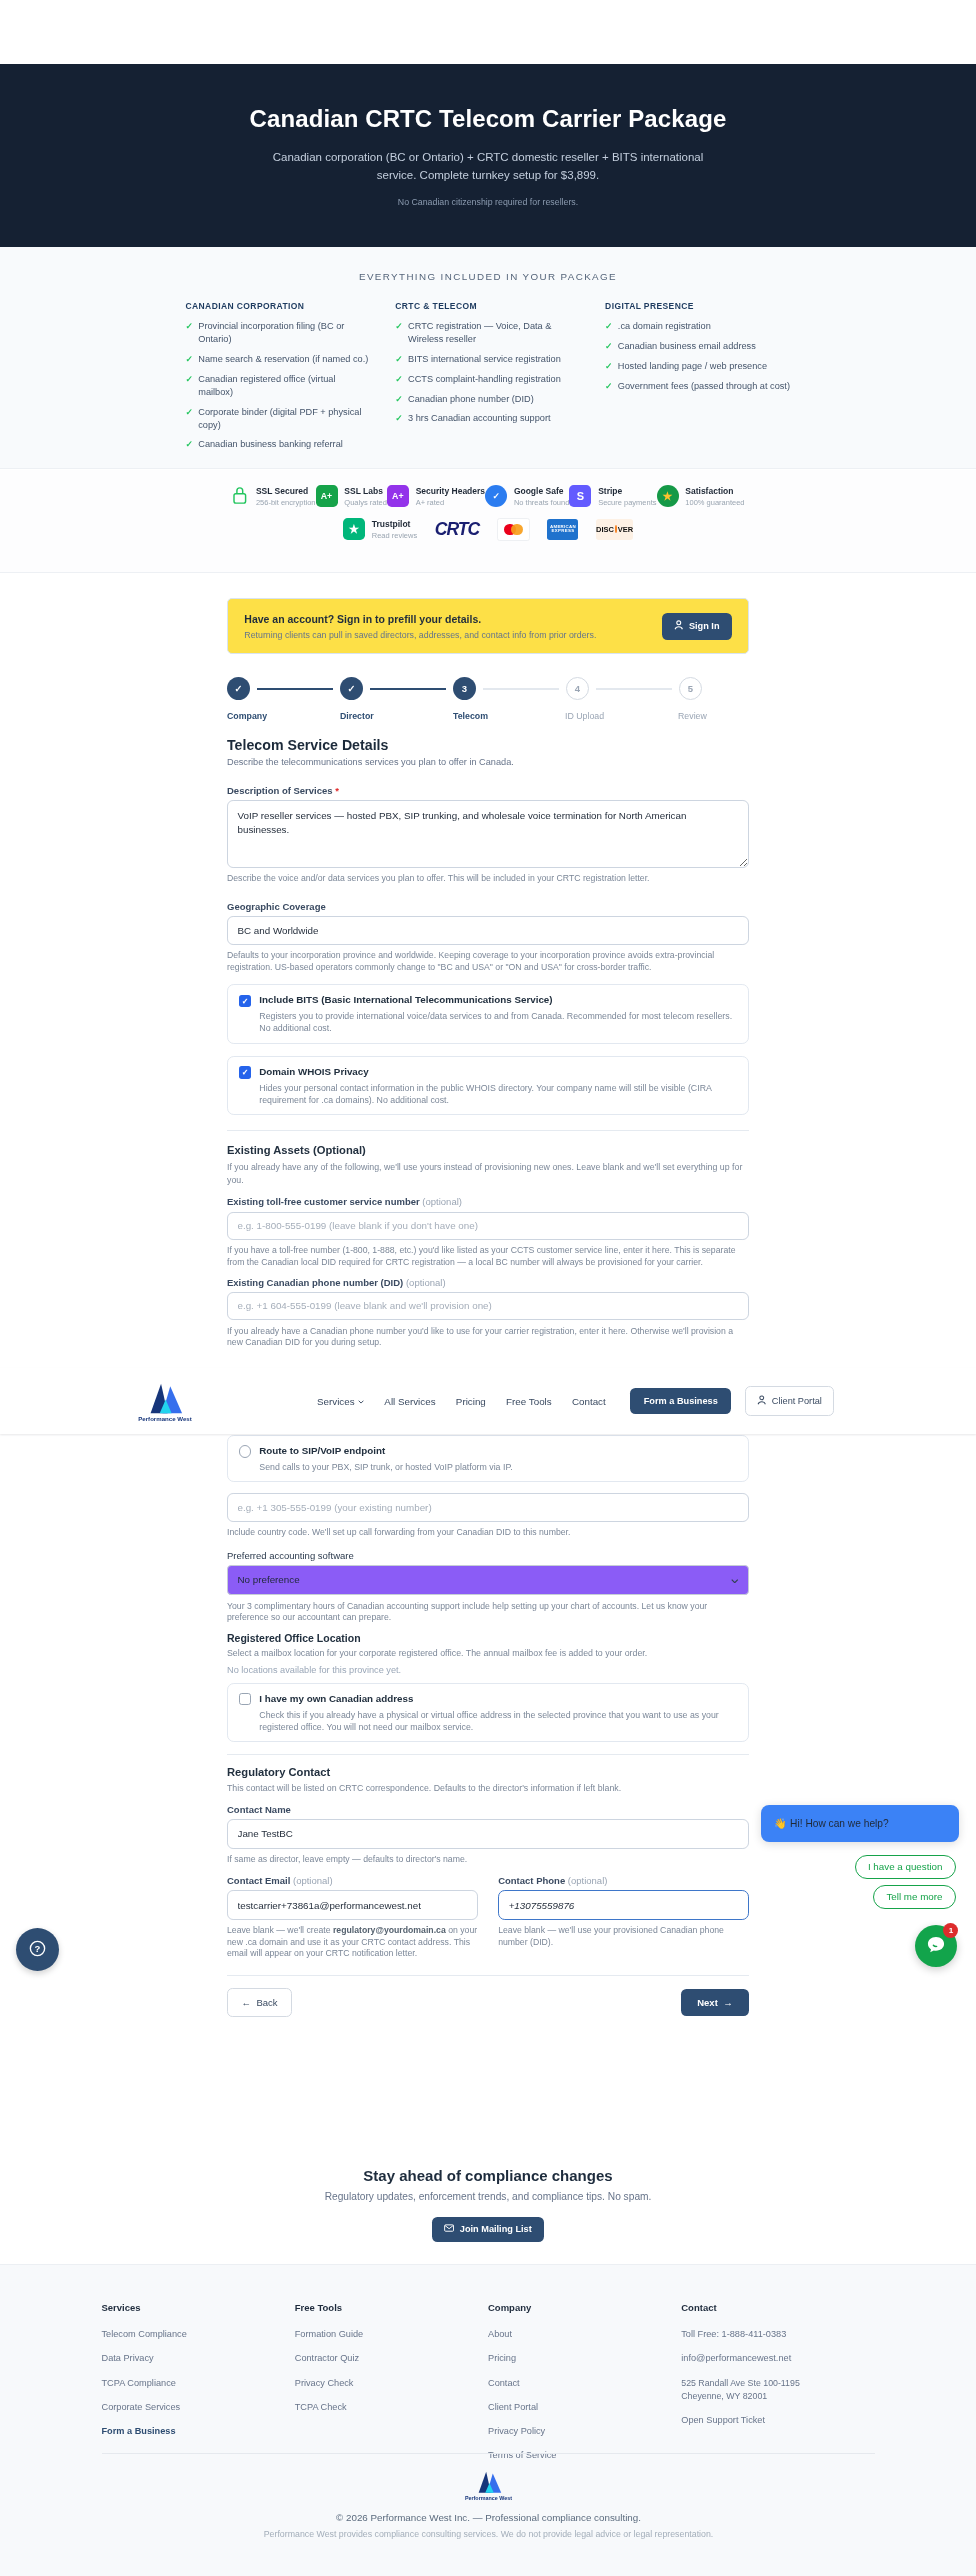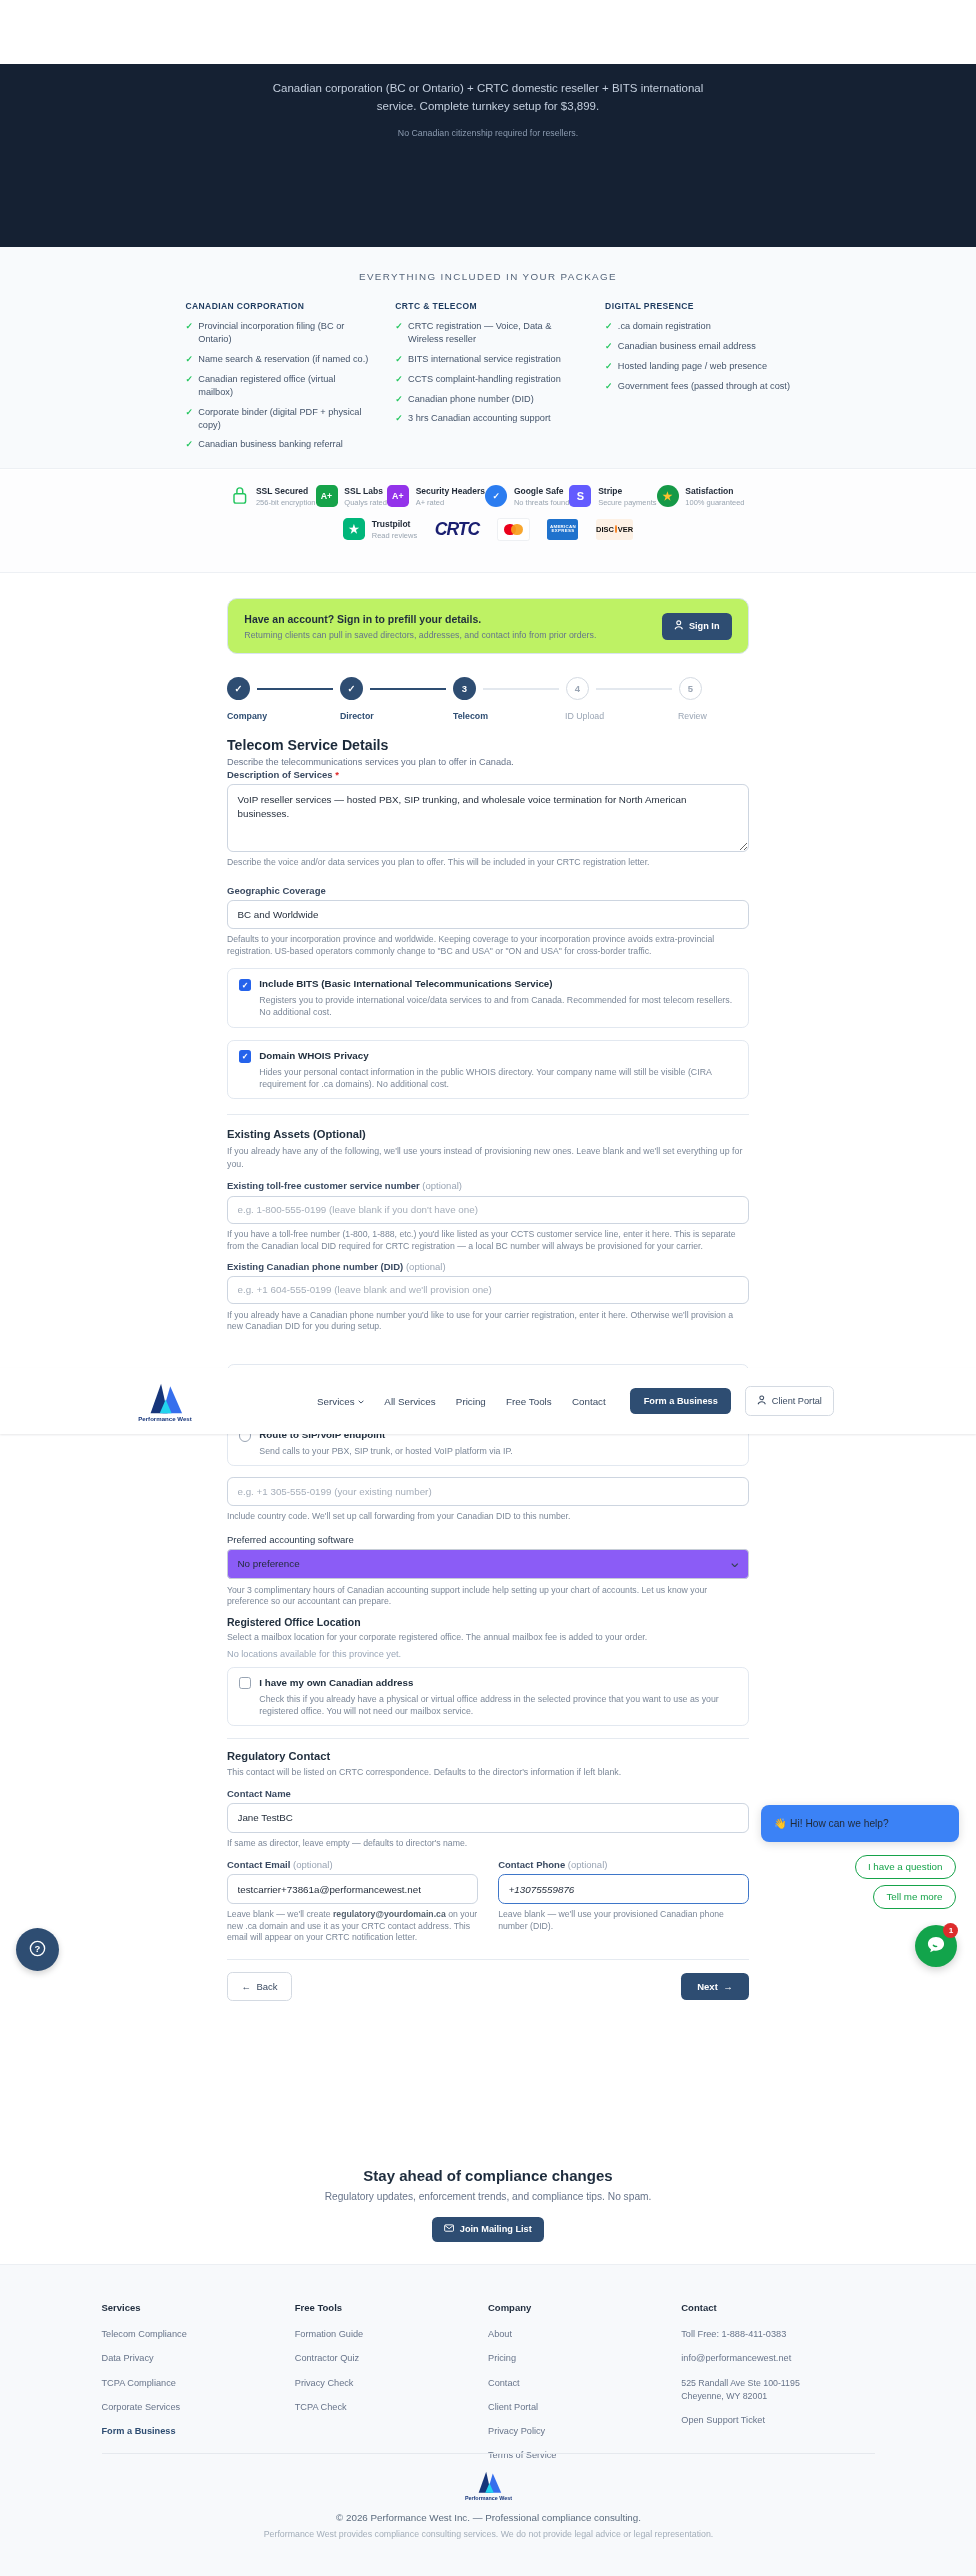--- a/index.html
+++ b/index.html
@@ -36,21 +36,21 @@
   .visa{font-size:17.6px;font-weight:bold;font-style:italic;color:#1a1f71;letter-spacing:-1px}
   .mc{width:31px;height:20.3px;background:#fff;border:0.7px solid #eef0f3;border-radius:2.7px;display:flex;align-items:center;justify-content:center}
   .mc i{width:11.5px;height:11.5px;border-radius:50%;display:block}
   .mc .c1{background:#eb001b}.mc .c2{background:#f79e1b;margin-left:-4.7px;opacity:.92}
   .amex{width:31px;height:20.3px;background:#1f72cd;border-radius:2.7px;color:#fff;font-size:4.4px;font-weight:bold;display:flex;flex-direction:column;align-items:center;justify-content:center;letter-spacing:0.3px;line-height:4.7px}
   .disc{width:37px;height:20.3px;background:#fdf1e5;border-radius:2.7px;display:flex;align-items:center;justify-content:center;font-size:7.5px;font-weight:bold;color:#111;gap:0.7px}
   .disc i{width:8.1px;height:8.1px;border-radius:50%;background:#f68121;display:block}
 
   
   .main{position:absolute;top:573px;left:227px;width:522px}
-  .signin{margin-top:25px;background:#bef264;border:0.7px solid #d9e4f0;border-radius:10px;padding:13.6px 16.3px;display:flex;align-items:center;justify-content:space-between;box-sizing:border-box}
+  .signin{margin-top:25px;background:#fde047;border:0.7px solid #d9e4f0;border-radius:5px;padding:13.6px 16.3px;display:flex;align-items:center;justify-content:space-between;box-sizing:border-box}
   .signin-title{font-size:10.5px;font-weight:bold;color:#1f2c3d}
   .signin-sub{font-size:8.8px;color:#64748b;margin-top:4.7px}
   .btn-navy{background:#2e4d72;color:#fff;border:none;border-radius:5.4px;font-size:9.2px;font-weight:bold;padding:7.5px 12.2px;display:inline-flex;align-items:center;gap:5.4px;font-family:inherit}
 
   .stepper{margin-top:23px;position:relative;height:50px;width:475px}
   .step-row{display:flex;align-items:center;width:100%}
   .crc{width:23px;height:23px;border-radius:50%;flex:none;display:flex;align-items:center;justify-content:center;font-size:9.5px;font-weight:bold;box-sizing:border-box}
   .crc.done,.crc.cur{background:#2e4d72;color:#fff}
   .crc.todo{background:#fff;border:1px solid #d4dae2;color:#9aa5b4}
   .conn{flex:1;height:1.4px;margin:0 6.8px}
@@ -119,20 +119,21 @@
   .chat-greet{position:absolute;right:17px;top:1805px;width:198px;height:37px;background:#3b82f6;border-radius:8.1px;box-shadow:0 2px 9.5px rgba(0,0,0,.14);display:flex;align-items:center;padding:0 13.6px;font-size:10.2px;color:#1f2937;z-index:60;box-sizing:border-box}
   .chat-pill{position:absolute;right:20.3px;background:#fff;border:1px solid #16a34a;color:#16a34a;border-radius:13.6px;font-size:9.8px;padding:5.4px 12.2px;z-index:60;font-family:inherit}
   .pill1{top:1855px}.pill2{top:1885px}
   .chat-fab{position:absolute;right:19px;top:1925px;width:42px;height:42px;border-radius:50%;background:#12a44b;border:none;z-index:60;display:flex;align-items:center;justify-content:center;box-shadow:0 2.7px 8.1px rgba(0,0,0,.2)}
   .chat-badge{position:absolute;top:-2px;right:-1.4px;width:15px;height:15px;border-radius:50%;background:#dd2c2c;color:#fff;font-size:8.1px;font-weight:bold;display:flex;align-items:center;justify-content:center}
 </style>
 </head>
 <body>
 
 <section class="hero">
+  <h1>Canadian CRTC Telecom Carrier Package</h1>
   <p class="hero-sub">Canadian corporation (BC or Ontario) + CRTC domestic reseller + BITS international service. Complete turnkey setup for $3,899.</p>
   <p class="hero-note">No Canadian citizenship required for resellers.</p>
 </section>
 
 <section class="included">
   <div class="inc-head">EVERYTHING INCLUDED IN YOUR PACKAGE</div>
   <div class="inc-grid">
     <div class="inc-col">
       <div class="inc-title">CANADIAN CORPORATION</div>
       <div class="inc-item">
@@ -311,21 +312,21 @@
     <span class="step-label on" style="left:0">Company</span>
     <span class="step-label on" style="left:113px">Director</span>
     <span class="step-label on" style="left:226px">Telecom</span>
     <span class="step-label" style="left:338px">ID Upload</span>
     <span class="step-label" style="left:451px">Review</span>
   </div>
 
   <h2 class="h2">Telecom Service Details</h2>
   <p class="psub">Describe the telecommunications services you plan to offer in Canada.</p>
 
-  <div class="flabel" style="margin-top:2px"><span>Description of Services</span> <span class="req">*</span></div>
+  <div class="flabel" style="margin-top:18px"><span>Description of Services</span> <span class="req">*</span></div>
   <textarea class="tin" style="">VoIP reseller services — hosted PBX, SIP trunking, and wholesale voice termination for North American businesses.</textarea>
   <p class="helper">Describe the voice and/or data services you plan to offer. This will be included in your CRTC registration letter.</p>
 
   <div class="flabel" style="margin-top:16.3px">Geographic Coverage</div>
   <input class="tin" value="BC and Worldwide" style="">
   <p class="helper">Defaults to your incorporation province and worldwide. Keeping coverage to your incorporation province avoids extra-provincial registration. US-based operators commonly change to "BC and USA" or "ON and USA" for cross-border traffic.</p>
 
   <div class="card" style="margin-top:11px">
     <div class="card-row">
       <span class="cbx">✓</span>

